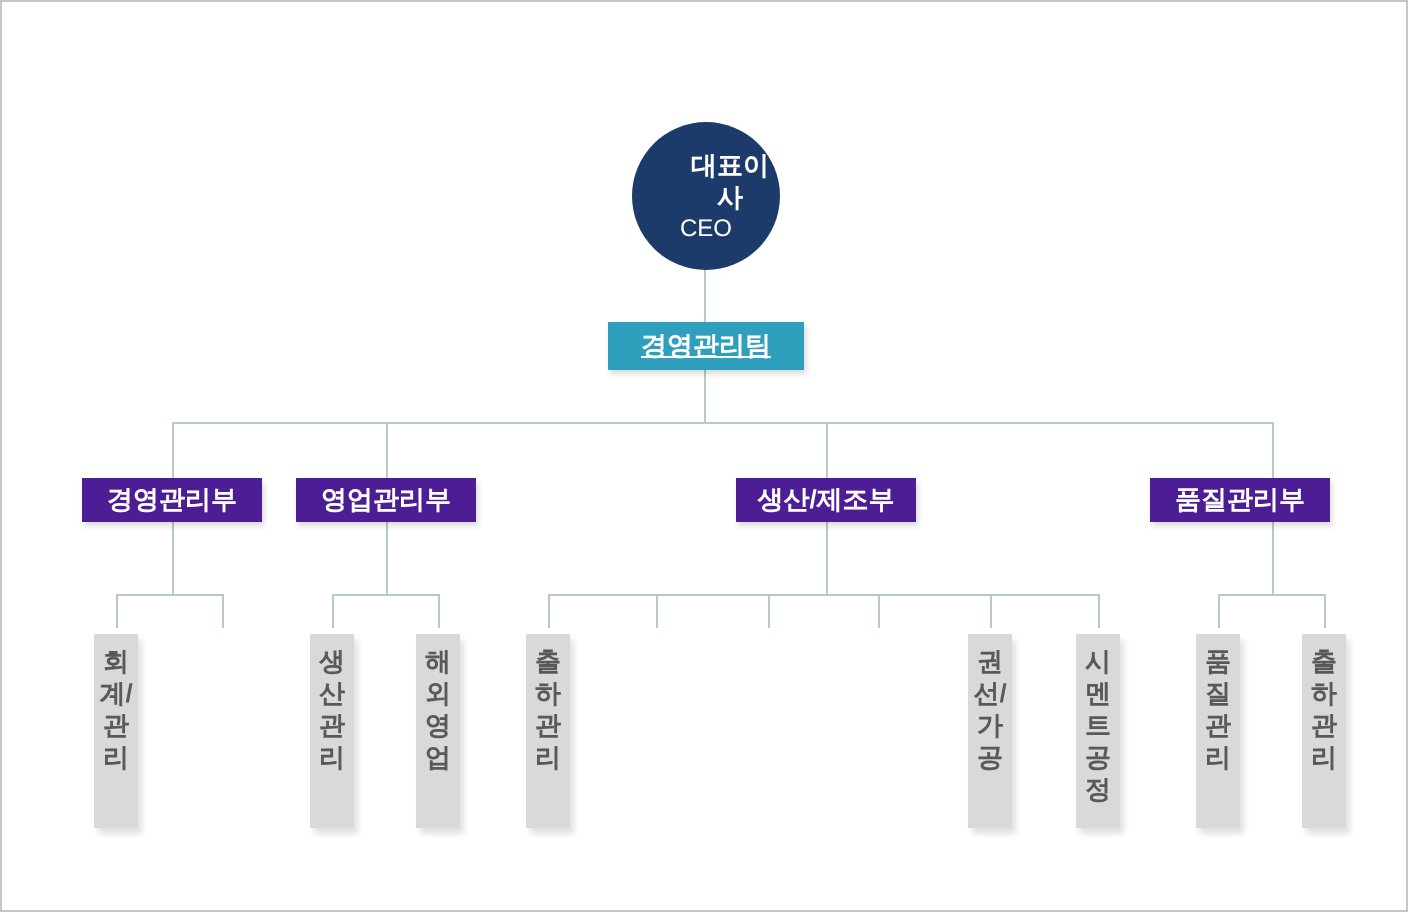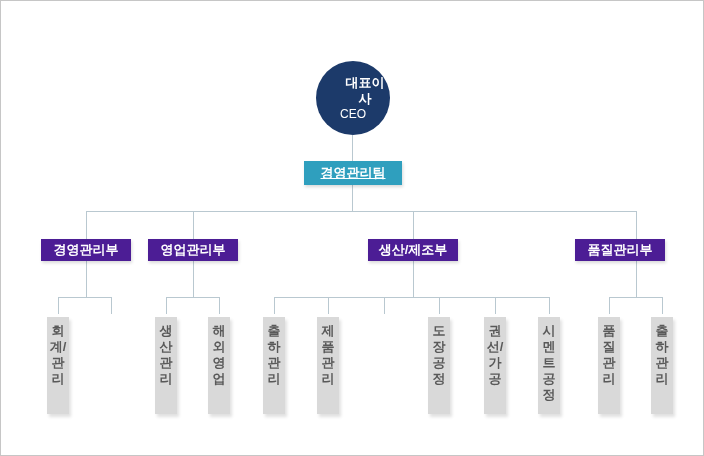--- a/index.html
+++ b/index.html
@@ -89,21 +89,19 @@
   <div class="dept" style="left:147px">영업관리부</div>
   <div class="dept" style="left:367px">생산/제조부</div>
   <div class="dept" style="left:574px">품질관리부</div>
 
   <div class="unit" style="left:46px">회계/관리</div>
 
   <div class="unit" style="left:154px">생산관리</div>
   <div class="unit" style="left:207px">해외영업</div>
 
   <div class="unit" style="left:262px">출하관리</div>
-  <div class="unit" style="left:316px">제품관리</div>
-  <div class="unit" style="left:427px">도장공정</div>
   <div class="unit" style="left:537px">시멘트공정</div>
   <div class="unit" style="left:483px">권선/가공</div>
 
   <div class="unit" style="left:597px">품질관리</div>
   <div class="unit" style="left:650px">출하관리</div>
 
 </div>
 
 </body></html>

